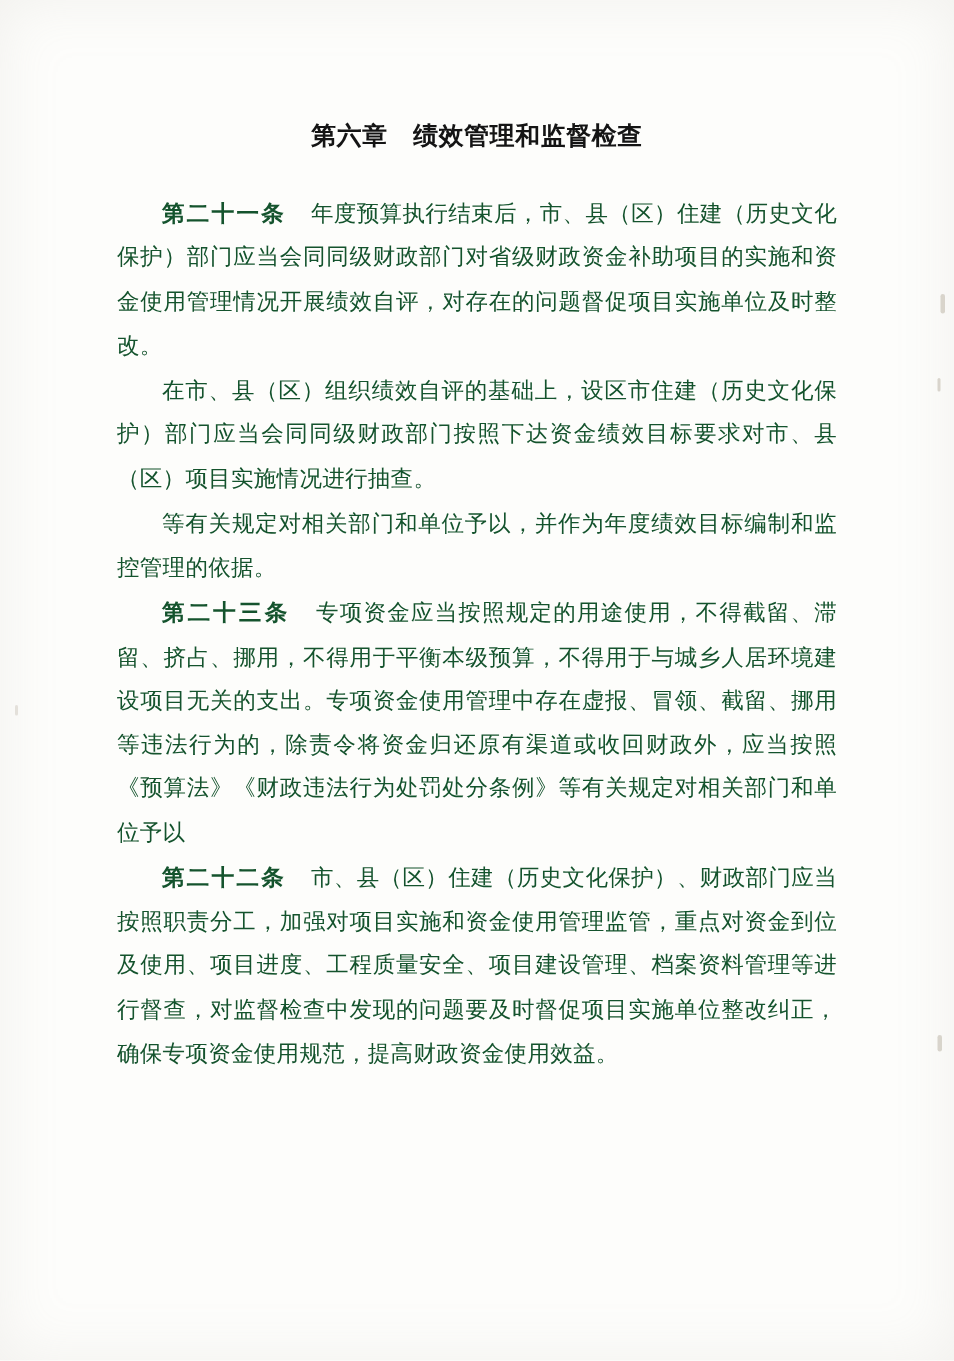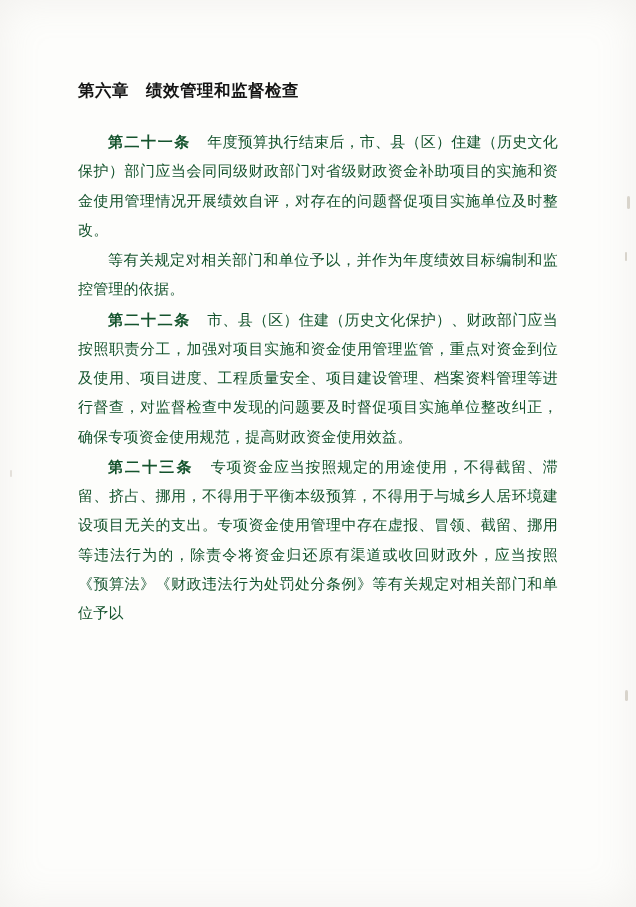--- a/index.html
+++ b/index.html
@@ -23,20 +23,21 @@
   .page-inner {
     position: absolute;
     left: 0;
     top: 0;
     width: 636px;
     height: 907px;
     padding: 64px 78px 40px 78px;
     box-sizing: border-box;
   }
   .doc-title {
+    text-align: center;
     font-size: 16.5px;
     font-weight: bold;
     letter-spacing: 0.5px;
     color: #141414;
     margin: 16px 0 26px 0;
     font-family: "DejaVu Serif", serif;
     white-space: pre;
   }
   .para {
     font-size: 15px;
@@ -78,27 +79,28 @@
 </head>
 <body>
 
 <div class="page">
   <div class="page-inner">
 
     <div class="doc-title">第六章　绩效管理和监督检查</div>
 
     <p class="para indent"><span class="artnum">第二十一条</span><span class="gap"></span><span>年度预算执行结束后，市、县（区）住建（历史文化保护）部门应当会同同级财政部门对省级财政资金补助项目的实施和资金使用管理情况开展绩效自评，对存在的问题督促项目实施单位及时整改。</span></p>
 
+    <p class="para indent"><span>在市、县（区）组织绩效自评的基础上，设区市住建（历史文化保护）部门应当会同同级财政部门按照下达资金绩效目标要求对市、县（区）项目实施情况进行抽查。</span></p>
 
 
     <p class="para indent"><span>等有关规定对相关部门和单位予以，并作为年度绩效目标编制和监控管理的依据。</span></p>
 
+    <p class="para indent"><span class="artnum">第二十三条</span><span class="gap"></span><span>专项资金应当按照规定的用途使用，不得截留、滞留、挤占、挪用，不得用于平衡本级预算，不得用于与城乡人居环境建设项目无关的支出。专项资金使用管理中存在虚报、冒领、截留、挪用等违法行为的，除责令将资金归还原有渠道或收回财政外，应当按照《预算法》《财政违法行为处罚处分条例》等有关规定对相关部门和单位予以</span></p>
+
     <p class="para indent"><span class="artnum">第二十二条</span><span class="gap"></span><span>市、县（区）住建（历史文化保护）、财政部门应当按照职责分工，加强对项目实施和资金使用管理监管，重点对资金到位及使用、项目进度、工程质量安全、项目建设管理、档案资料管理等进行督查，对监督检查中发现的问题要及时督促项目实施单位整改纠正，确保专项资金使用规范，提高财政资金使用效益。</span></p>
-
-    <p class="para indent"><span class="artnum">第二十三条</span><span class="gap"></span><span>专项资金应当按照规定的用途使用，不得截留、滞留、挤占、挪用，不得用于平衡本级预算，不得用于与城乡人居环境建设项目无关的支出。专项资金使用管理中存在虚报、冒领、截留、挪用等违法行为的，除责令将资金归还原有渠道或收回财政外，应当按照《预算法》《财政违法行为处罚处分条例》等有关规定对相关部门和单位予以</span></p>
 
   </div>
 
   <div class="edge-mark mark-a"></div>
   <div class="edge-mark mark-b"></div>
   <div class="edge-mark mark-c"></div>
   <div class="edge-mark mark-d"></div>
   <div class="page-shadow"></div>
 </div>
 

